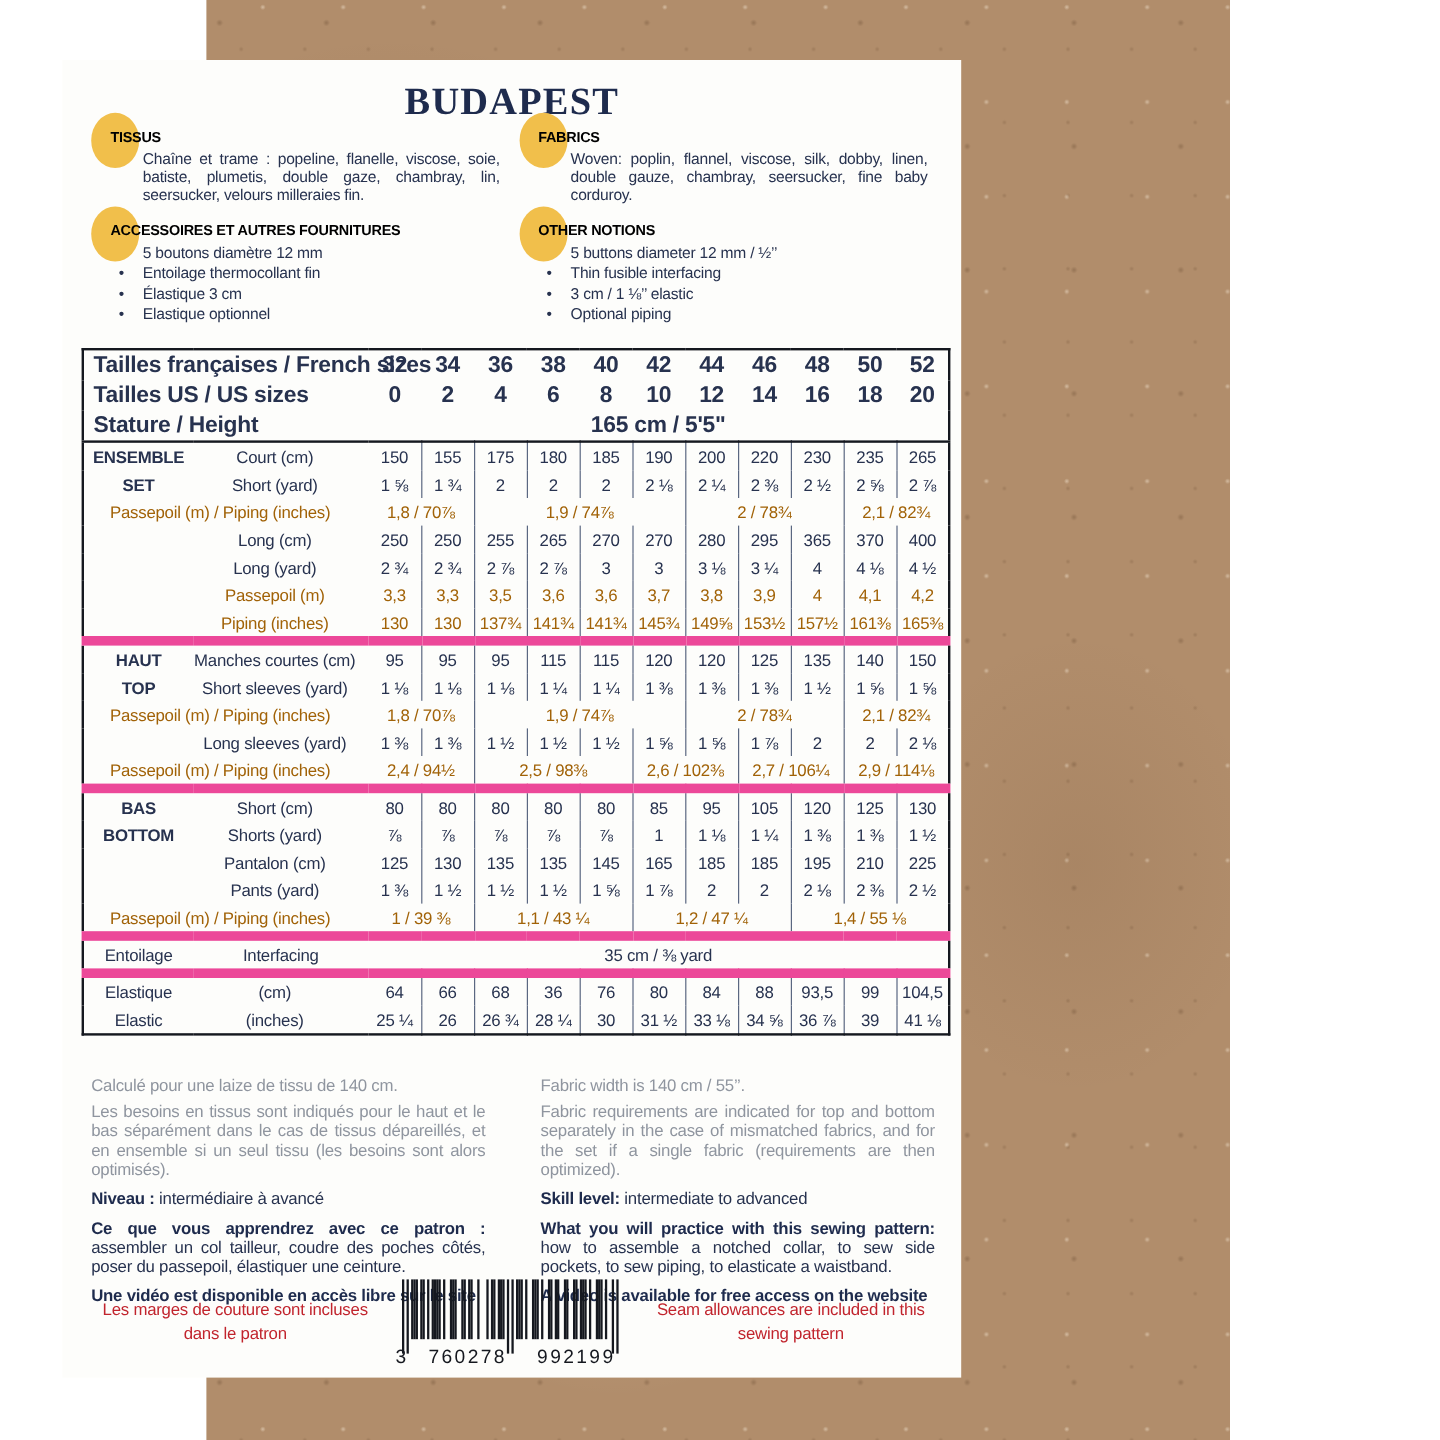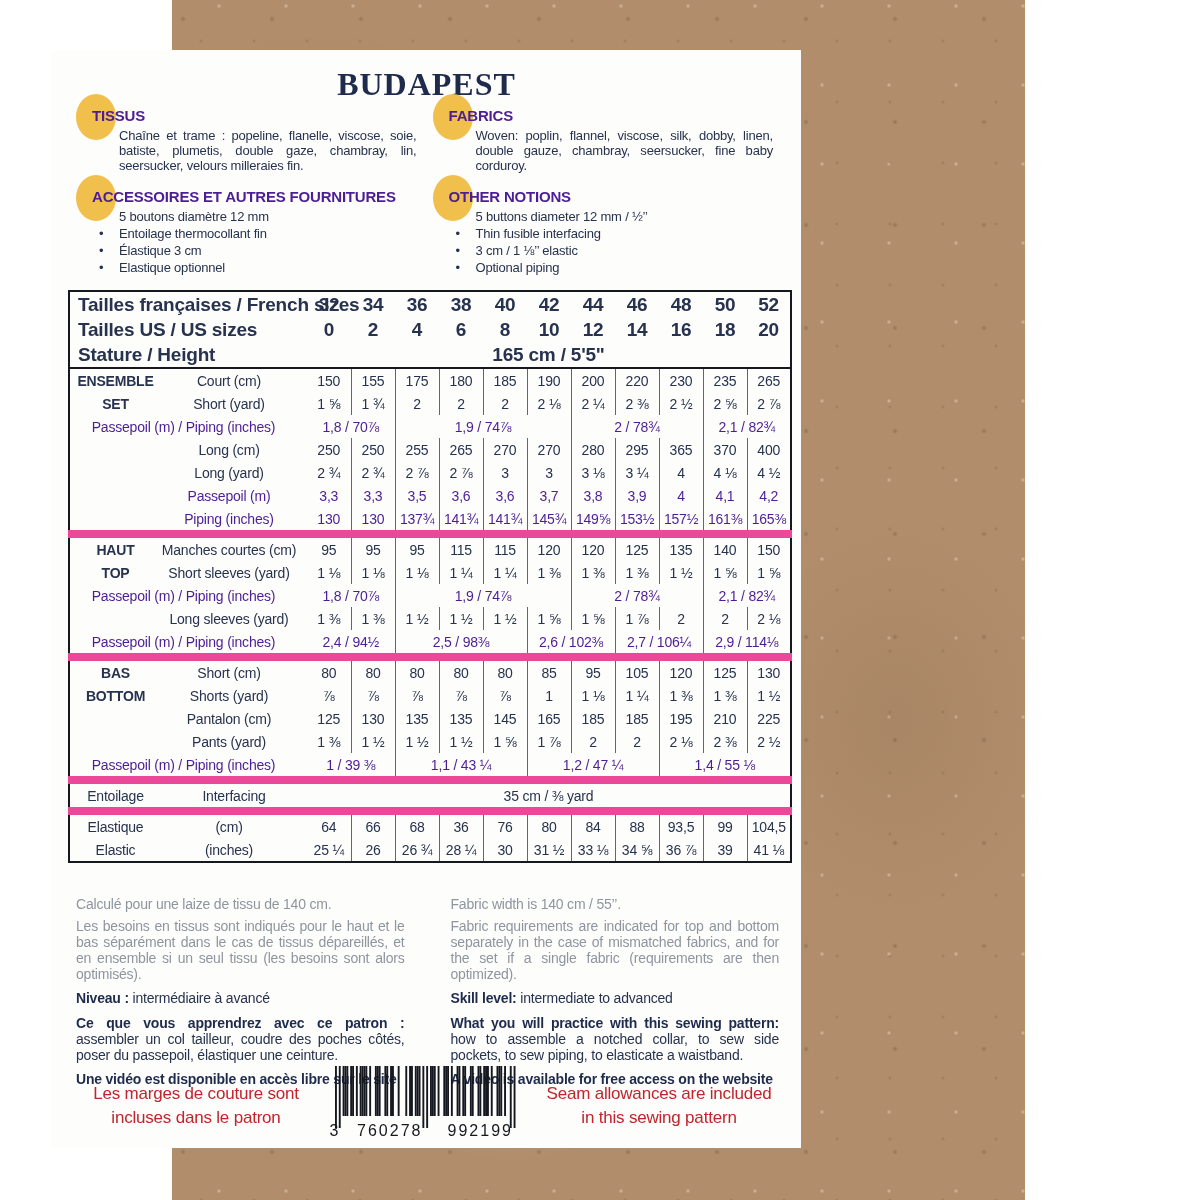--- a/index.html
+++ b/index.html
@@ -16,51 +16,51 @@
     background-size:auto,auto,auto,89px 103px,67px 79px,53px 61px;}
   .card{position:absolute;left:52px;top:50px;width:749px;height:1098px;background:#fdfdfb;overflow:hidden;}
 
   .title{position:absolute;top:16px;left:0;right:0;text-align:center;
          font-family:"Liberation Serif", serif;font-weight:bold;font-size:32px;
          color:#1e2b4d;letter-spacing:1px;}
 
   .sections{position:absolute;top:57px;left:40px;right:28px;display:grid;
             grid-template-columns:1fr 1fr;column-gap:32px;}
   .sec{position:relative;margin-bottom:13px;}
-  .sec-head{position:relative;z-index:1;font-weight:bold;font-size:15px;color:#4c1d95;}
+  .sec-head{position:relative;z-index:1;font-weight:bold;font-size:12px;color:#000000;}
   .dot{position:absolute;left:-16px;top:-13px;width:40px;height:46px;border-radius:50%;
        background:#f1bf4b;z-index:-1;}
   .sec ul{list-style:none;margin:4px 0 0;padding:0;}
   .sec li{position:relative;padding-left:27px;font-size:13px;color:#27324f;line-height:1.16;margin-bottom:2px;}
   .sec li::before{content:"\2022";position:absolute;left:7px;top:0;font-size:13px;color:#27324f;}
   .sec li.j{text-align:justify;}
 
   table#size-table{position:absolute;top:240px;left:16px;width:722px;border-collapse:collapse;
         table-layout:fixed;border:2px solid #15181f;}
   #size-table td{height:23px;padding:0;text-align:center;font-size:14px;color:#27324f;white-space:nowrap;}
   #size-table tr.hdr td{height:25px;font-weight:bold;font-size:19px;}
   #size-table td.hl{text-align:left;padding-left:8px;}
   #size-table td.grp{font-weight:bold;}
   #size-table td.grp.plain{font-weight:normal;}
   #size-table td.lbl{text-align:center;padding-right:10px;}
-  #size-table td.gray{color:#4c1d95;}
+  #size-table td.gray{color:#a16207;}
   #size-table td.vl{border-left:1px solid #5a6781;}
   #size-table tr.hdr-end td{border-bottom:2.5px solid #15181f;}
   #size-table tr.sec-end td{border-bottom:8px solid #ec4899;}
 
   .notes{position:absolute;top:846px;left:24px;right:22px;display:grid;
          grid-template-columns:1fr 1fr;column-gap:46px;font-size:14px;line-height:1.15;}
   .notes p{margin:0 0 6px;color:#8f959f;}
   .notes p.j{text-align:justify;}
   .notes .b{font-weight:bold;color:#1e2b4d;}
   .notes .dk{color:#27324f;}
   .notes .line{margin:0 0 6px;}
 
   .bottom{position:absolute;top:1016px;left:26px;right:24px;display:flex;justify-content:space-between;}
-  .notice{width:236px;padding-top:16px;text-align:center;color:#c1242d;font-size:17px;line-height:1.4;}
+  .notice{width:236px;padding-top:16px;text-align:center;color:#c1242d;font-size:14px;line-height:1.4;}
   .barcode{width:196px;text-align:center;position:relative;}
   .bc-digits{display:flex;margin-top:-12px;font-size:16px;color:#15181f;letter-spacing:2px;}
   .bc-prefix{width:15px;text-align:left;letter-spacing:0;}
   .bc-g{flex:1;text-align:center;}
 </style>
 </head>
 <body>
 
 <div class="page">
   <div class="kraft"></div>

